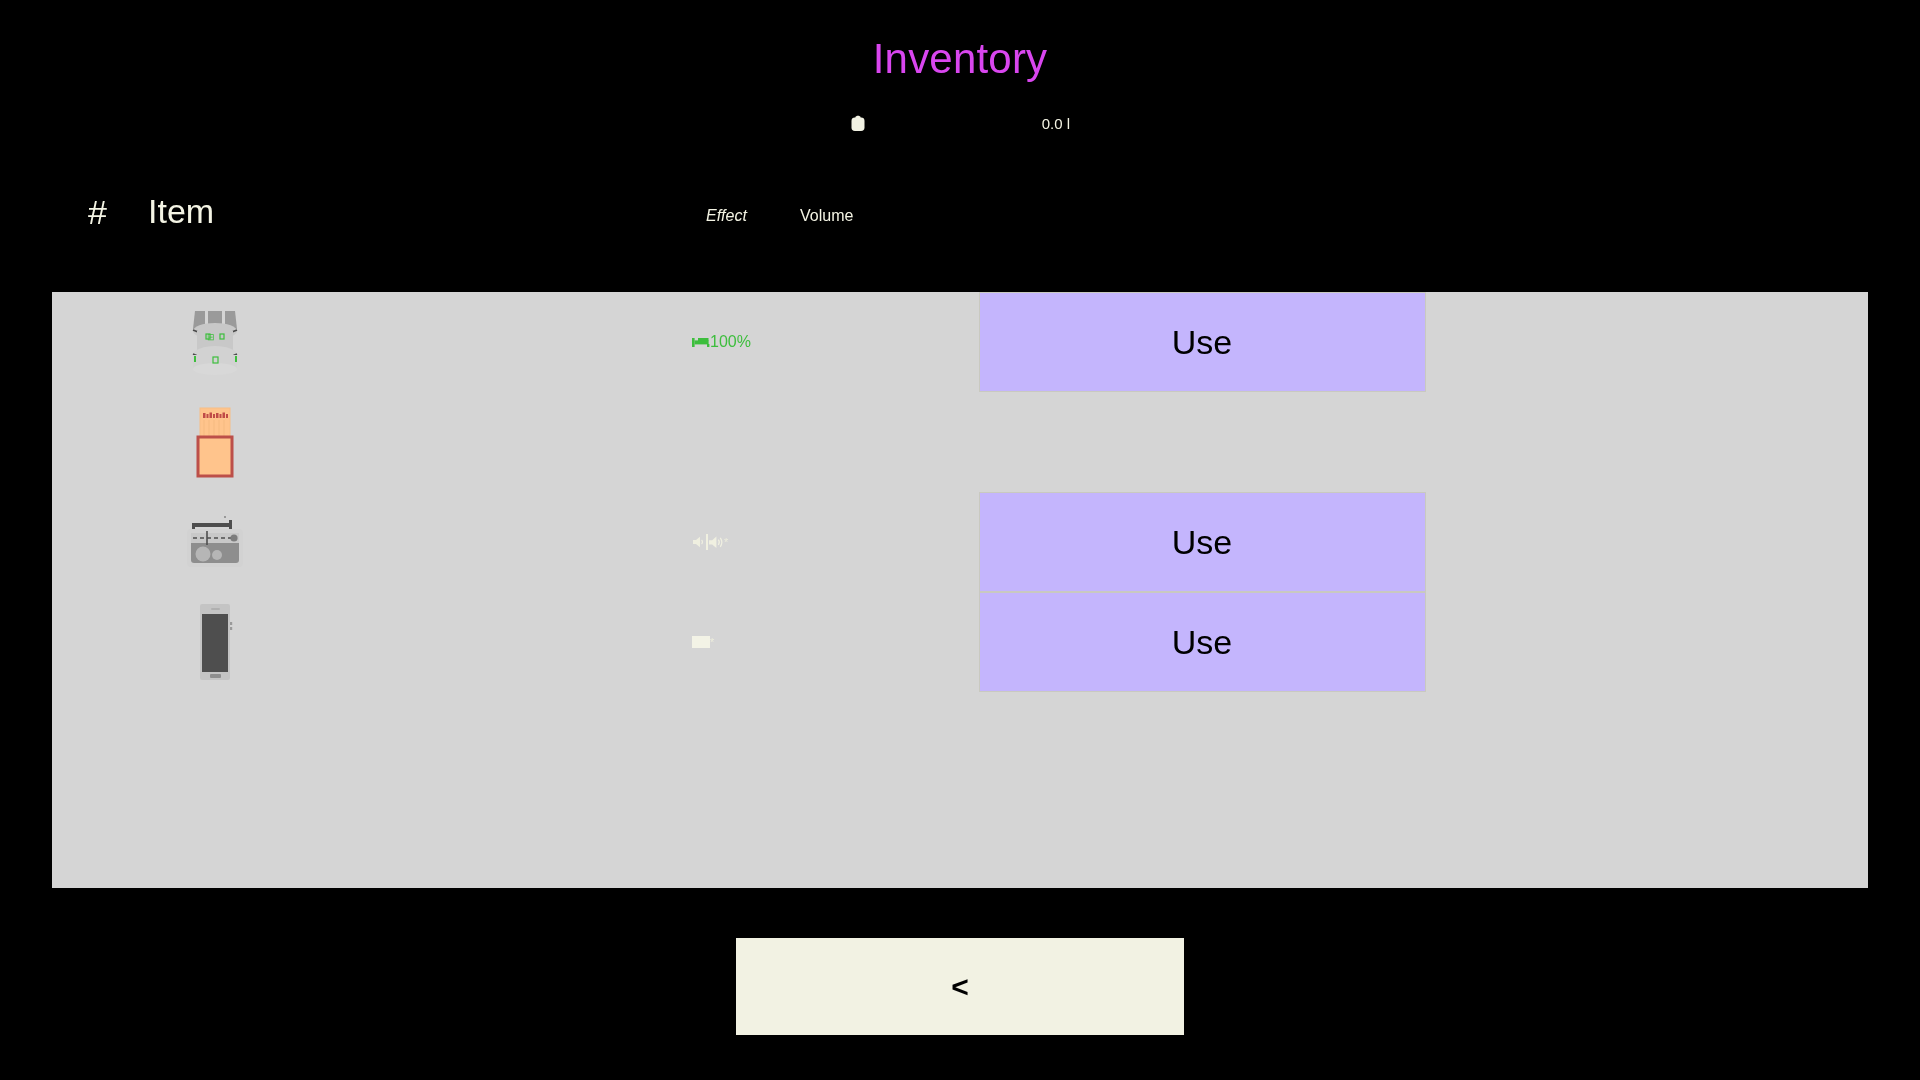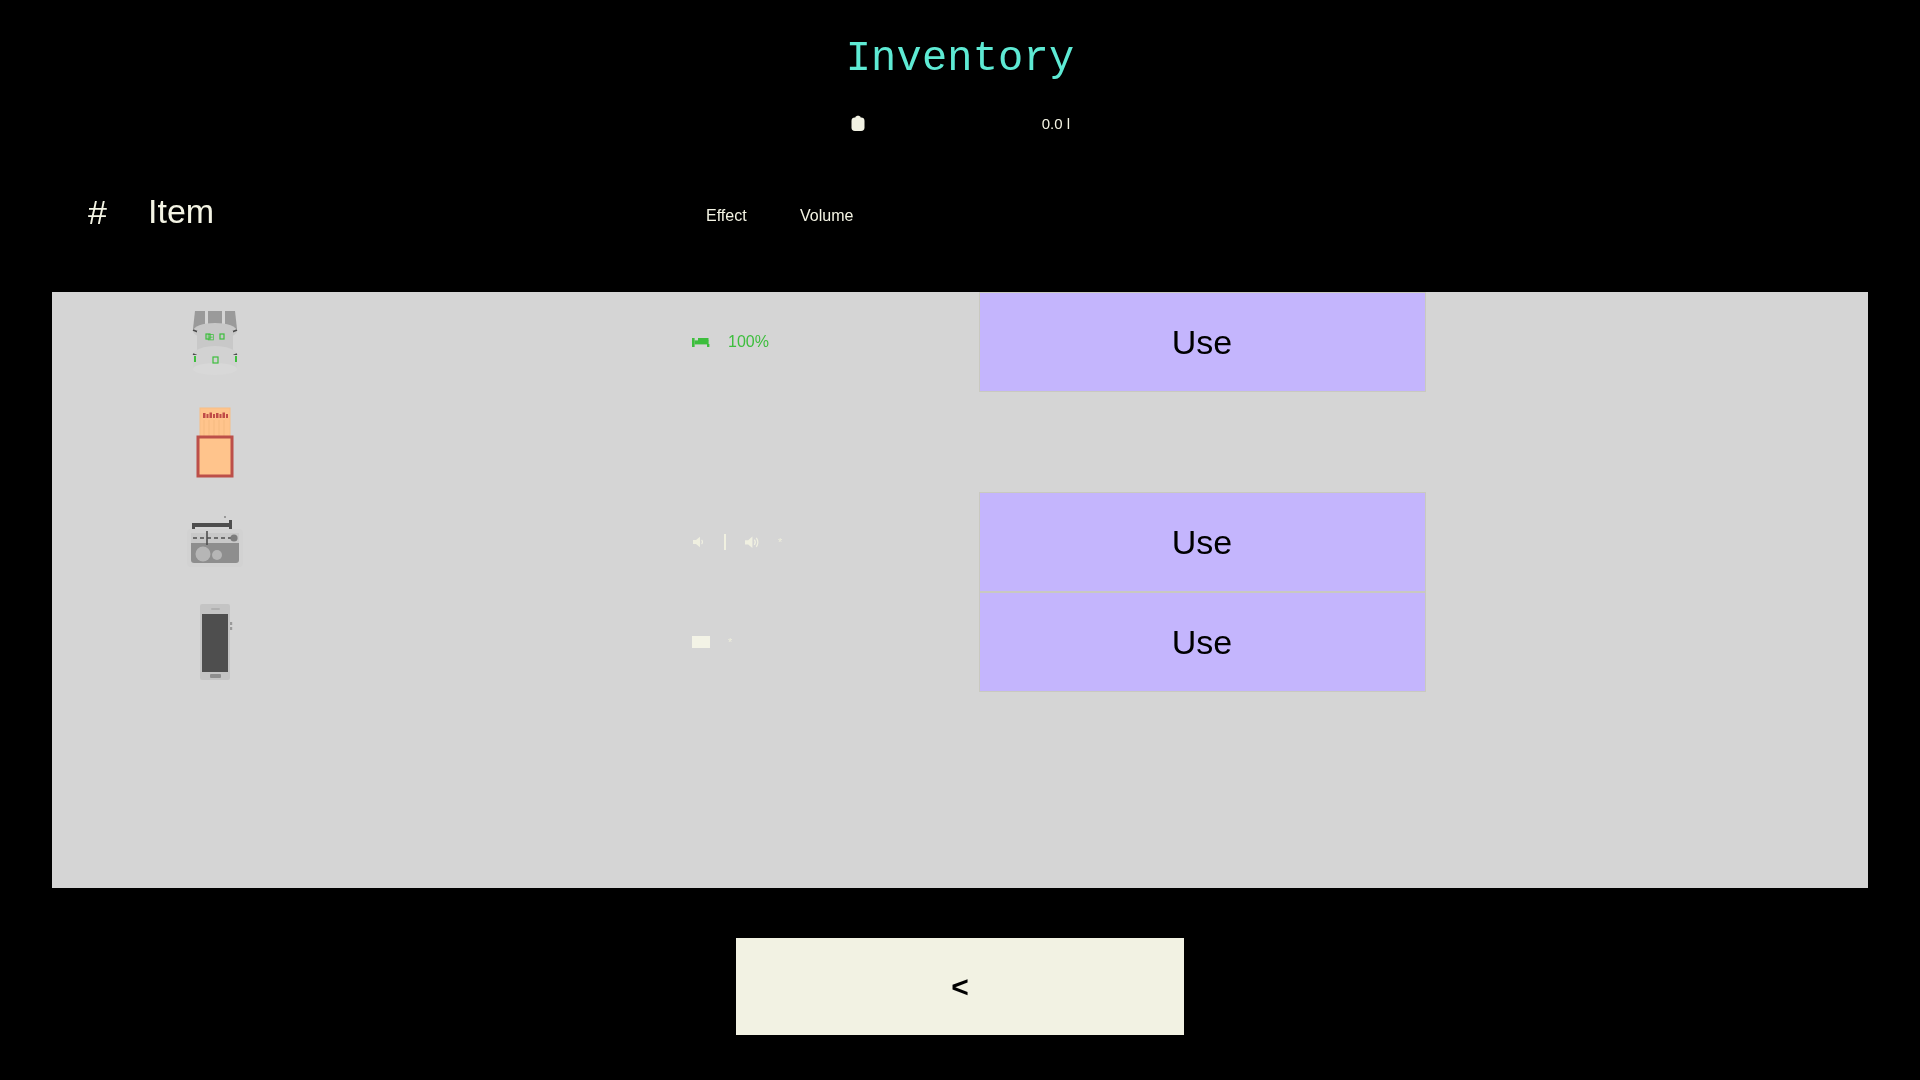--- a/index.html
+++ b/index.html
@@ -8,24 +8,23 @@
     background:#000000;
     font-family:"Liberation Sans", sans-serif;
     overflow:hidden;
   }
   #root { position:relative; width:1920px; height:1080px; background:#000; }
 
   
   .title {
     position:absolute; top:38px; left:0; width:1920px;
     text-align:center;
-    color:#5eead4;
+    color:#d946ef;
     font-size:42px; font-weight:400; letter-spacing:0.2px;
     line-height:1;
-    font-family:Liberation Mono, monospace;
   }
 
   
   .capacity {
     position:absolute; top:114px; left:0; width:1920px;
     display:flex; justify-content:center; align-items:center;
   }
   .capacity-inner {
     display:flex; align-items:center; width:220px;
     justify-content:space-between;
@@ -33,21 +32,21 @@
   .backpack-icon { width:16px; height:18px; display:block; }
   .capacity-text {
     color:#F4F4E4; font-size:15px; line-height:1; white-space:nowrap;
   }
 
   
   .headers { position:absolute; top:0; left:0; width:1920px; height:1080px; pointer-events:none; }
   .hdr { position:absolute; color:#F4F4E4; line-height:1; white-space:nowrap; }
   .hdr-num  { left:88px;  top:195px; font-size:34px; }
   .hdr-item { left:148px; top:194px; font-size:34px; }
-  .hdr-effect { left:706px; top:208px; font-size:16px; }
+  .hdr-effect { left:706px; top:208px; font-size:16px;font-style:italic; }
   .hdr-volume { left:800px; top:208px; font-size:16px; }
 
   
   .panel {
     position:absolute; left:52px; top:292px;
     width:1816px; height:596px;
     background:#D5D5D5;
   }
 
   .row {
@@ -66,21 +65,21 @@
   .cell-effect {
     position:absolute; left:640px; width:300px; height:100px;
     display:flex; align-items:center;
   }
   .cell-action {
     position:absolute; left:900px; width:500px; height:100px;
     display:flex; align-items:center; justify-content:center;
   }
 
   
-  .eff-group { display:flex; align-items:center; gap:18px; }
+  .eff-group { display:flex; align-items:center; }
   .eff-label { font-size:16px; line-height:1; white-space:nowrap; }
   .eff-green { color:#3DBE3D; }
   .eff-cream { color:#F0F0E0; }
   .tiny-star { font-size:11px; color:#EDEDDC; line-height:1; }
   .vol-divider { width:2px; height:16px; background:#F0F0E0; display:inline-block; }
   .vol-chip { width:18px; height:12px; background:#F3F3E6; display:inline-block; }
 
   
   .use-btn {
     width:447px; height:100px;

